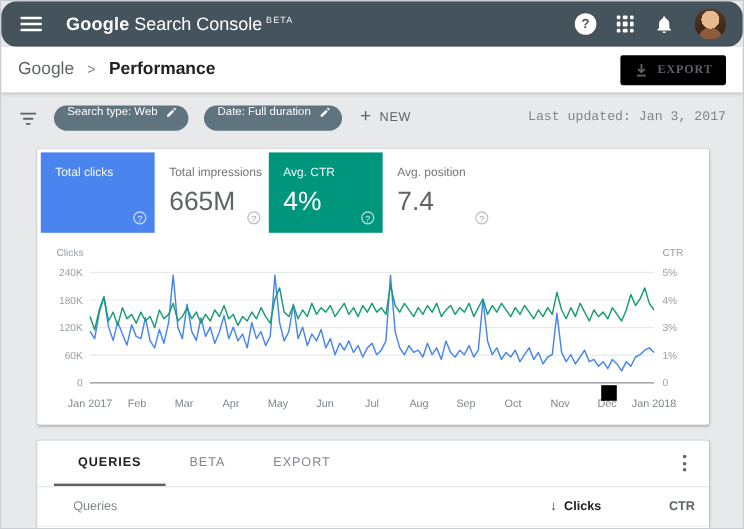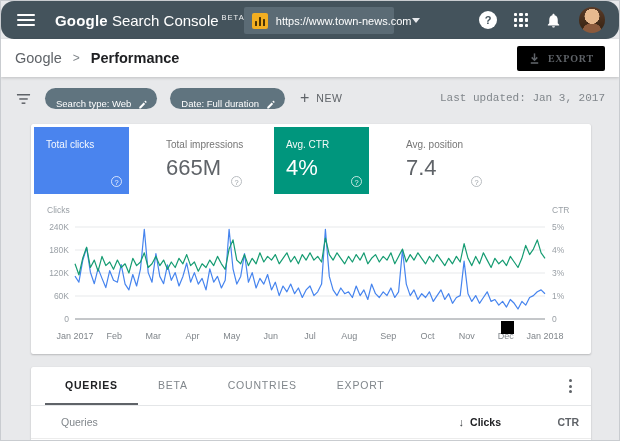--- a/index.html
+++ b/index.html
@@ -39,30 +39,30 @@
   
   .crumbbar{display:flex;align-items:center;height:38px;background:#fff;padding:0 14px;box-shadow:0 1px 3px rgba(0,0,0,.18);position:relative;z-index:3;}
   .crumb-parent{font-size:14.5px;color:var(--text-gray);cursor:pointer;}
   .crumb-sep{font-size:12px;color:#80868b;margin:0 11px;}
   .crumb-current{font-size:14.5px;font-weight:700;color:var(--text-dark);}
   .export-btn{margin-left:auto;display:flex;align-items:center;gap:7px;height:25px;padding:0 11px;background:#000000;border:none;border-radius:2px;color:var(--text-gray);font-size:10px;font-weight:700;letter-spacing:.8px;cursor:pointer;font-family:Liberation Serif, serif;}
 
   
   .filter-row{display:flex;align-items:center;margin:9px 14px 0;height:24px;}
   .filter-icon{display:flex;margin-right:13px;cursor:pointer;}
-  .chip{display:flex;align-items:flex-end;gap:7px;height:21px;border-radius:11px;background:var(--chip-bg);color:#fff;font-size:9.5px;padding:0 9px 0 11px;cursor:pointer;white-space:nowrap;}
+  .chip{display:flex;align-items:flex-start;gap:7px;height:21px;border-radius:11px;background:var(--chip-bg);color:#fff;font-size:9.5px;padding:0 9px 0 11px;cursor:pointer;white-space:nowrap;}
   .chip + .chip{margin-left:13px;}
   .new-btn{display:flex;align-items:center;margin-left:15px;cursor:pointer;color:var(--text-gray);}
   .new-btn .plus{font-size:16px;font-weight:400;margin-right:7px;line-height:1;}
   .new-btn .nlabel{font-size:10.5px;letter-spacing:.6px;font-weight:500;}
   .last-updated{margin-left:auto;font-size:11px;color:var(--text-light);font-family:Liberation Mono, monospace;}
 
   
   .main-card{position:relative;margin:14px 30px 0;width:560px;height:230px;background:#fff;border-radius:2px;box-shadow:0 1px 2px rgba(0,0,0,.2),0 0 1px rgba(0,0,0,.1);}
-  .metric-row{display:flex;padding:3px 0 0 3px;gap:25px;}
+  .metric-row{display:flex;padding:3px 0 0 3px;}
   .mcard{position:relative;width:95px;height:67px;background:#fff;padding:12px 0 0 12px;cursor:pointer;}
   .mcard .mlabel{font-size:10px;color:#757575;}
   .mcard .mvalue{font-size:22px;color:#5f6368;margin-top:5px;font-weight:400;}
   .mcard.blue{background:var(--card-blue);} .mcard.teal{background:var(--card-teal);}
   .mcard.blue .mlabel,.mcard.teal .mlabel{color:rgba(255,255,255,.95);}
   .mcard.blue .mvalue,.mcard.teal .mvalue{color:#fff;}
   .mhelp{position:absolute;right:7px;bottom:7px;width:11px;height:11px;border-radius:50%;border:1px solid #b9bdc1;color:#9aa0a6;font-size:7.5px;line-height:11px;text-align:center;}
   .mcard.blue .mhelp,.mcard.teal .mhelp{border-color:rgba(255,255,255,.75);color:rgba(255,255,255,.9);}
   .chart-wrap{padding:7px 6px 0;}
   .tick{font-size:8.5px;fill:#9aa0a6;}
@@ -92,29 +92,20 @@
 <div class="screen">
 
   <header class="topbar">
     <div class="hamburger">
         <span></span>
         <span></span>
         <span></span>
       </div>
     <div class="logo">
       <span class="brand">Google</span><span class="product">Search Console</span><sup>BETA</sup>
-    </div>
-    <div class="property">
-      <span class="prop-icon">
-          <i></i>
-          <i></i>
-          <i></i>
-        </span>
-      <span class="prop-url">https://www.town-news.com</span>
-      <span class="caret"></span>
     </div>
     <div class="top-actions">
       <span class="help-circle">?</span>
       <span class="apps-grid">
           <span></span>
           <span></span>
           <span></span>
           <span></span>
           <span></span>
           <span></span>
@@ -233,21 +224,20 @@
         </svg>
     </div>
   </section>
 
   <div class="mouse-cursor"></div>
 
   <section class="table-card">
     <div class="tabs-row">
       <span class="tab active">QUERIES</span>
       <span class="tab">BETA</span>
-      <span class="tab">COUNTRIES</span>
       <span class="tab">EXPORT</span>
       <span class="kebab">
           <span></span>
           <span></span>
           <span></span>
         </span>
     </div>
     <div class="thead-row">
       <span class="th-dim">Queries</span>
       <span class="th-clicks">

